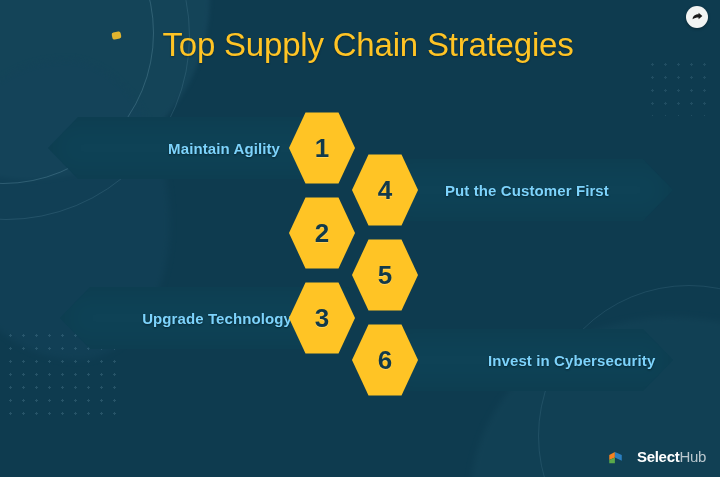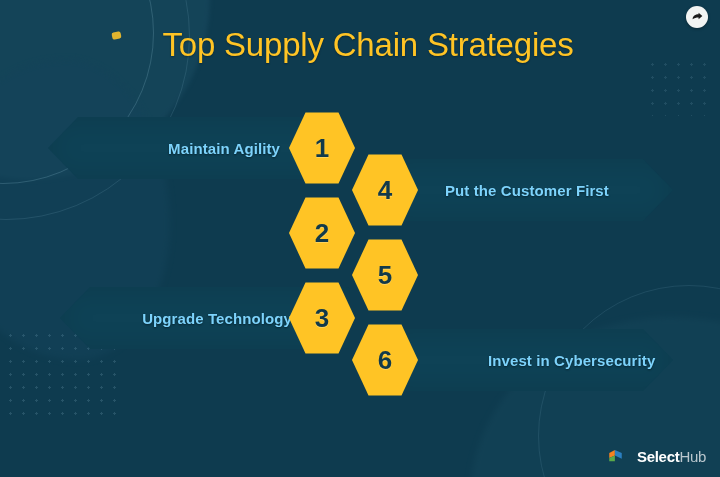--- a/index.html
+++ b/index.html
@@ -173,21 +173,21 @@
     line-height: 1;
     text-shadow: 0 1px 0 rgba(255,255,255,.25);
   }
 
   
   .logo {
     position: absolute;
     right: 14px;
     bottom: 12px;
     display: flex;
-    align-items: flex-start;
+    align-items: flex-end;
     gap: 14px;
   }
   .logo-mark { width: 15px; height: 15px; display: block; }
   .logo-text { font-size: 15px; font-weight: bold; letter-spacing: -0.3px; }
   .logo-text .sel { color: #ffffff; }
   .logo-text .hub { color: #b9c6cd; font-weight: normal; }
 </style>
 </head>
 <body>
 

